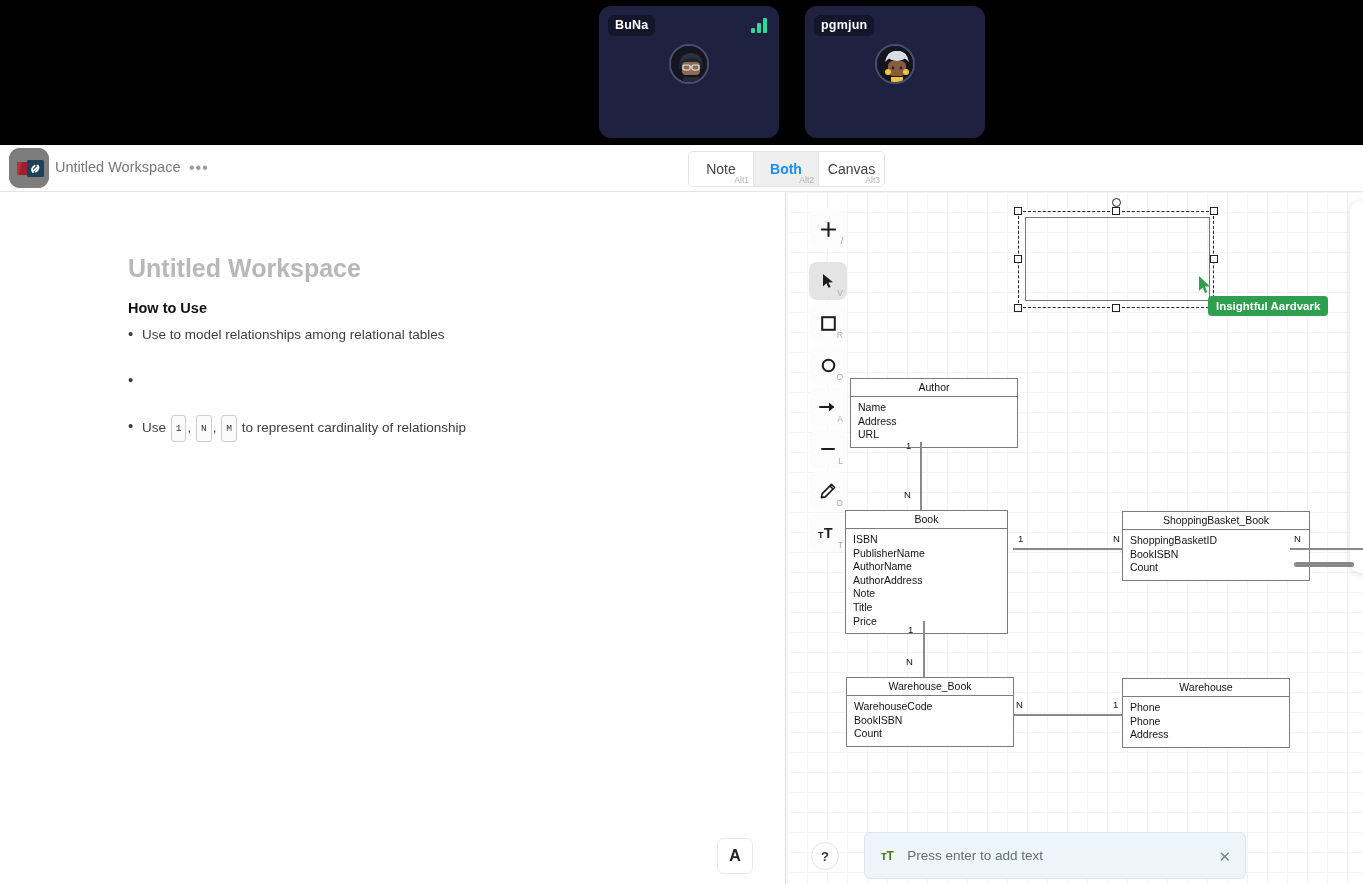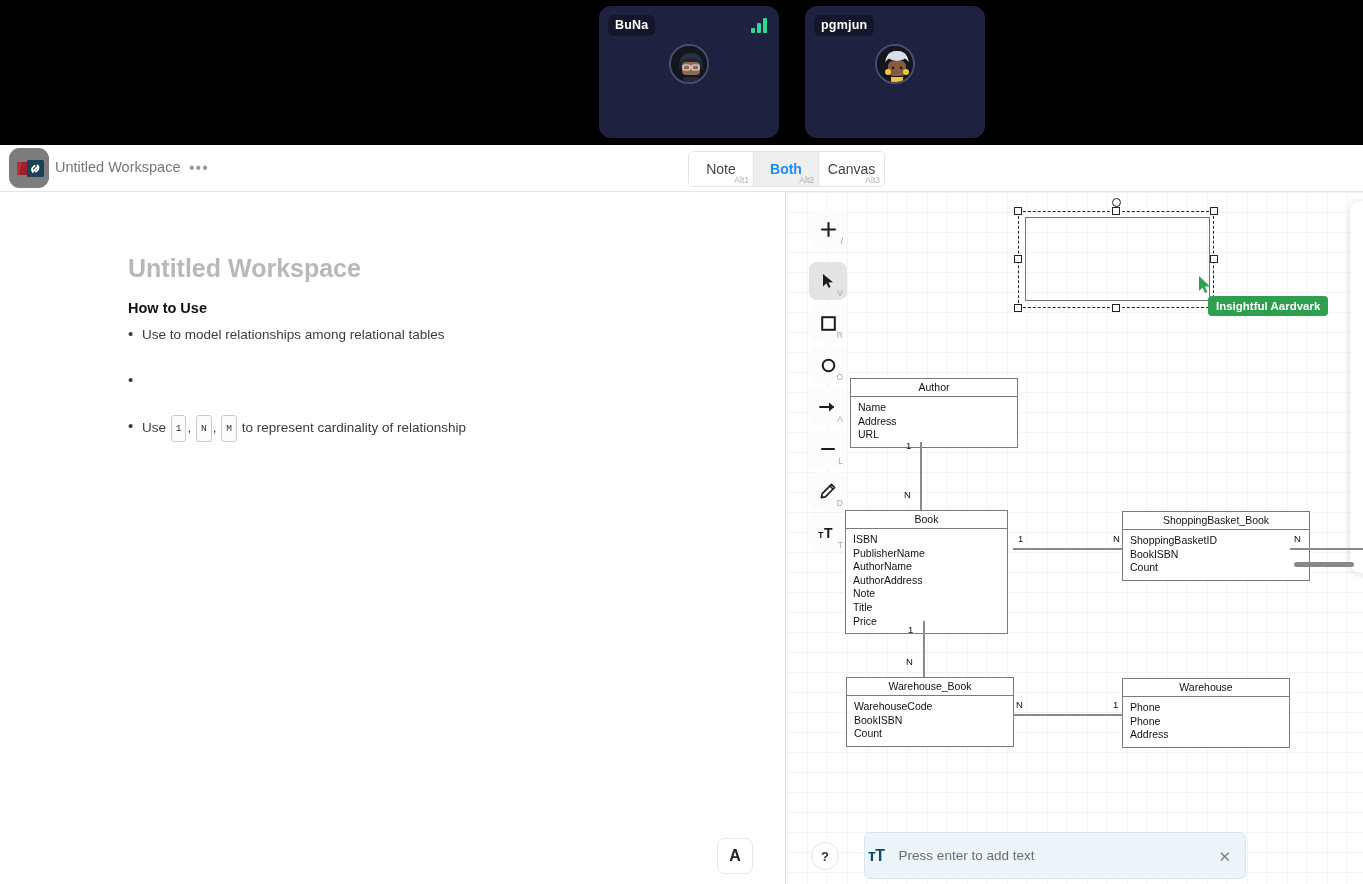--- a/index.html
+++ b/index.html
@@ -241,21 +241,21 @@
   }
   .text-toast {
     position: absolute; left: 864px; top: 832px;
     width: 382px; height: 47px;
     background: #eef5fa;
     border: 1px solid #d8e7f0;
     border-radius: 6px;
     display: flex; align-items: center;
   }
   .toast-icon {
-    margin-left: 3px; font-size: 16px; color: #0c4a6e;
+    margin-left: 16px; font-size: 12px; color: #4d7c0f;
     font-weight: bold; letter-spacing: -0.5px;
   }
   .toast-text { margin-left: 14px; font-size: 13.5px; color: #5f6f7b; }
   .toast-x {
     position: absolute; right: 14px; top: 50%; transform: translateY(-50%);
     font-size: 15px; color: #6d8596; line-height: 1;
   }
   .hscroll {
     position: absolute; left: 1294px; top: 562px;
     width: 60px; height: 5px;

